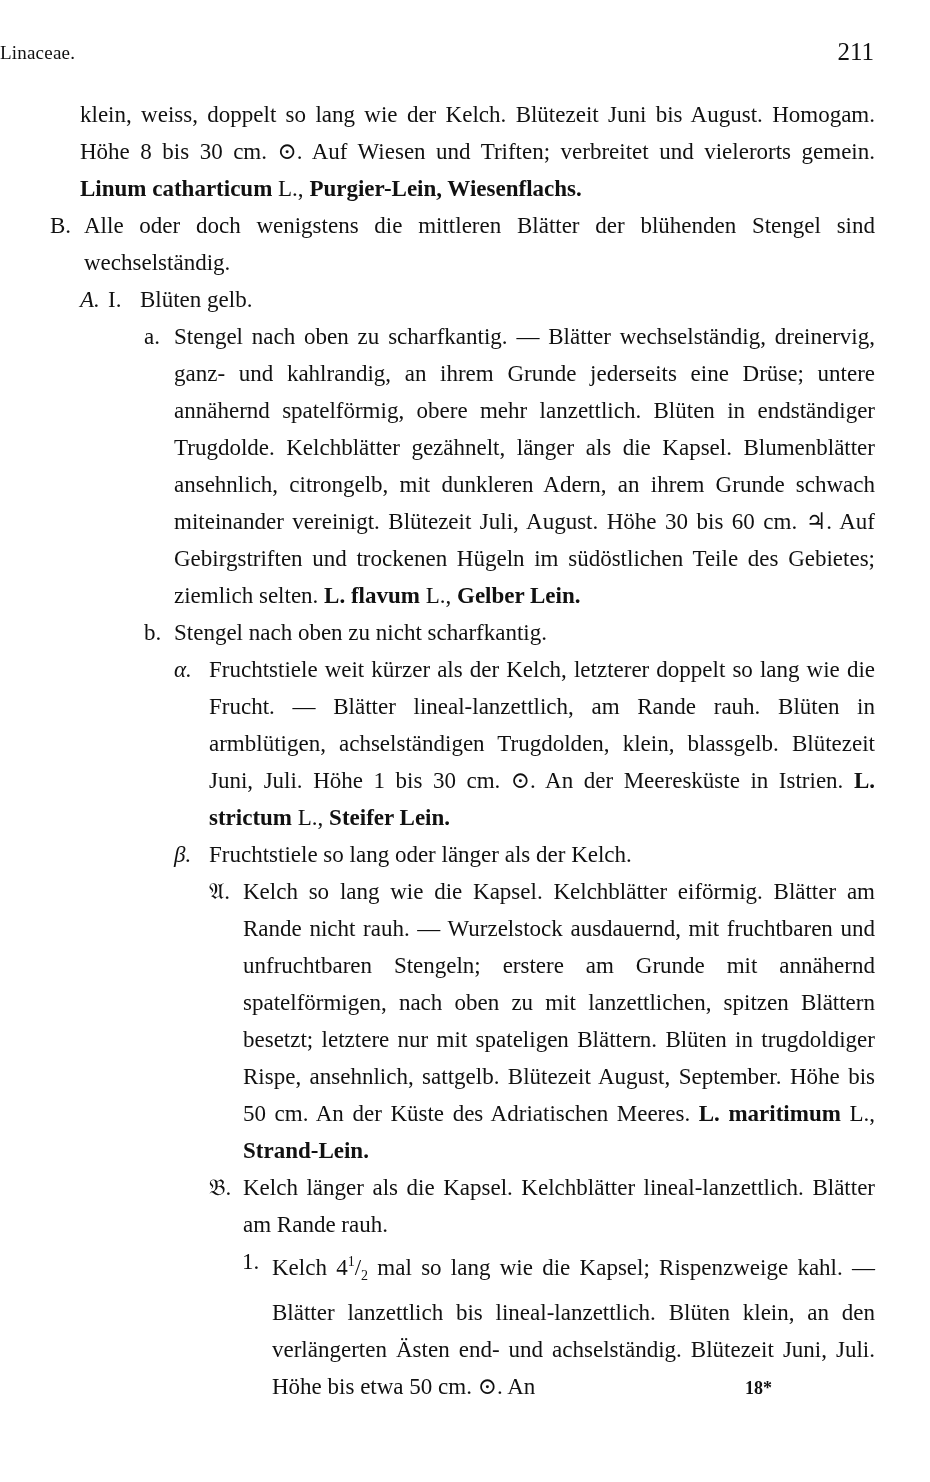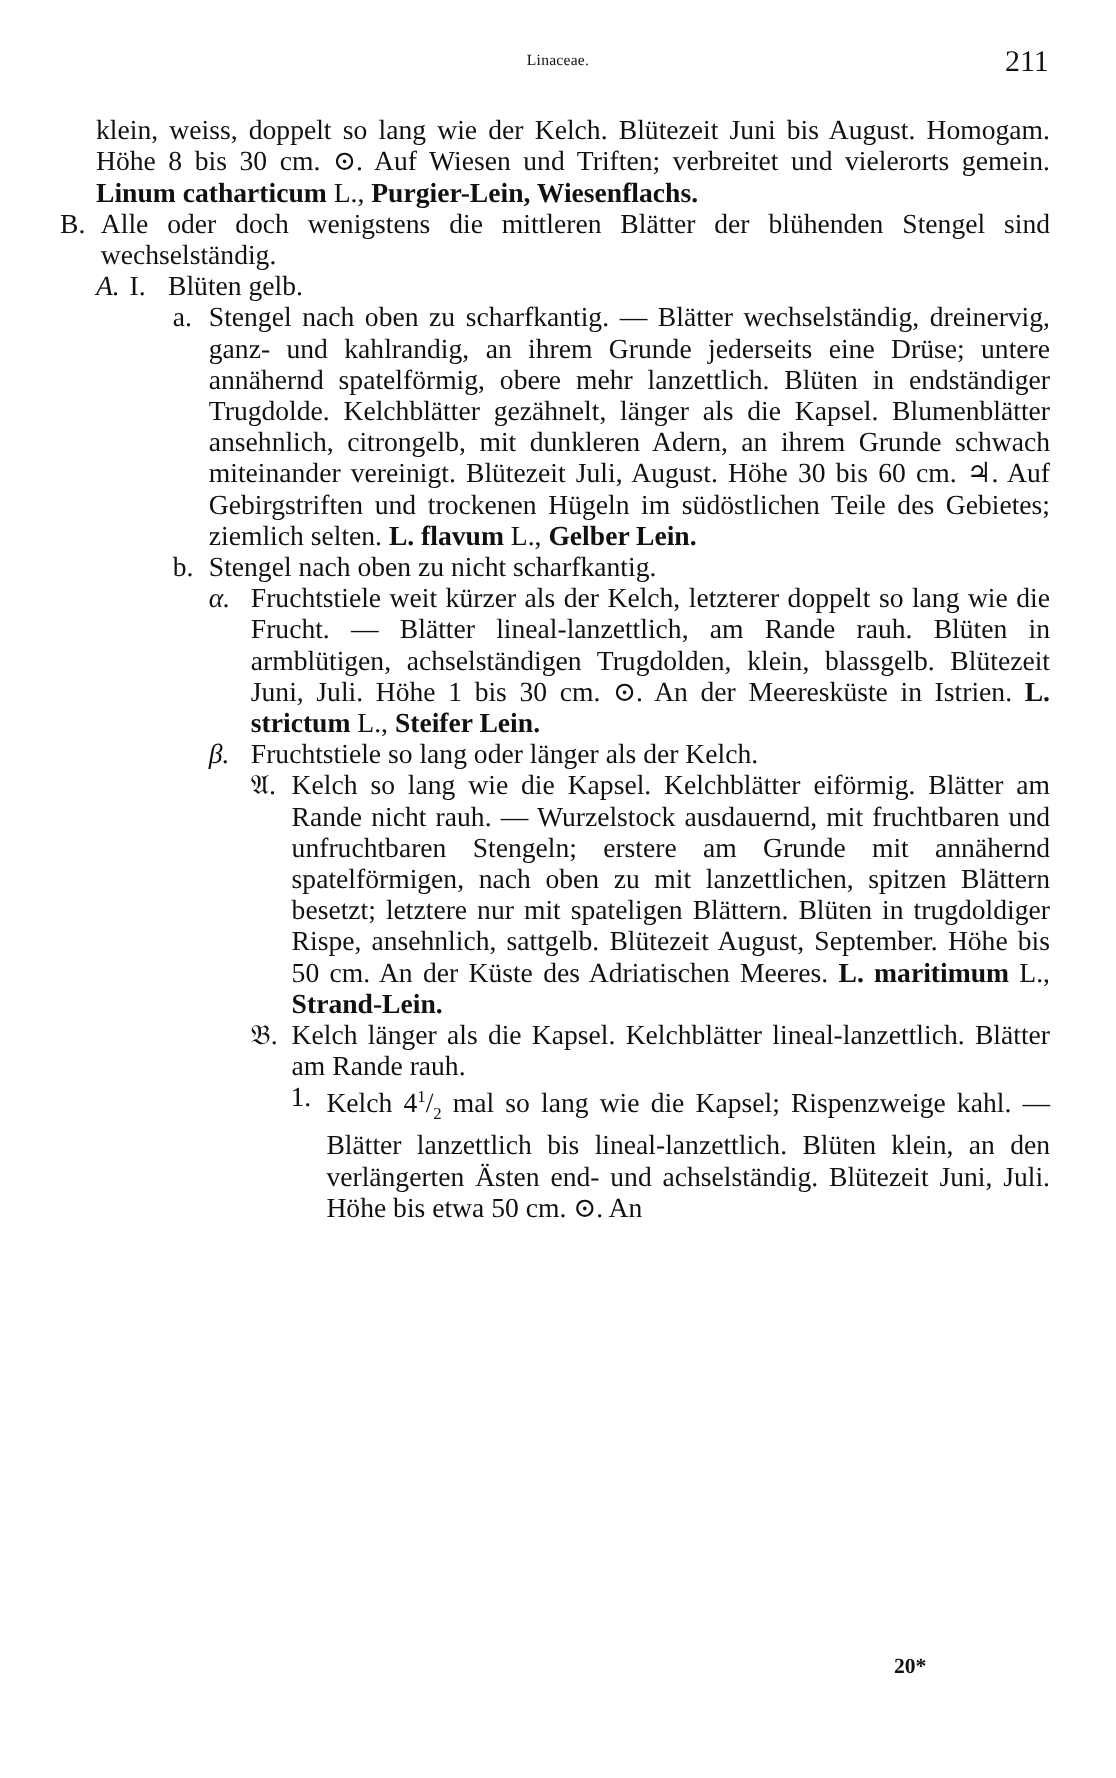--- a/index.html
+++ b/index.html
@@ -2,23 +2,23 @@
 <html><head>
 <meta charset="utf-8">
 <style>
   html, body { margin: 0; padding: 0; background: #ffffff; }
   body {
     width: 930px; height: 1482px; position: relative; overflow: hidden;
     font-family: "Liberation Serif", "DejaVu Serif", serif;
     color: #111;
   }
   .header { position: absolute; top: 42px; left: 0; width: 930px; height: 32px; }
-  .running-head { position: absolute; left: 0; width: 930px; text-align: center; top: 0; font-size: 13px; letter-spacing: 0.2px; }
+  .running-head { position: absolute; left: 0; width: 930px; text-align: left; top: 0; font-size: 19px; letter-spacing: 0.2px; }
   .page-num { position: absolute; right: 56px; top: -4px; font-size: 25px; }
-  .body-text { position: absolute; top: 96px; left: 0; width: 930px; font-size: 23px; line-height: 26px; }
+  .body-text { position: absolute; top: 96px; left: 0; width: 930px; font-size: 23px; line-height: 37px; }
   .para { position: relative; text-align: justify; text-align-last: left; }
   .para .lbl { position: absolute; }
   .lvl0 { margin-left: 80px; width: 795px; }
   .lvlB { margin-left: 80px; width: 795px; text-indent: 0; }
   .lvlA { margin-left: 112px; width: 763px; }
   .lvlI { margin-left: 140px; width: 735px; }
   .lvla { margin-left: 174px; width: 701px; }
   .lvlalpha { margin-left: 209px; width: 666px; }
   .lvlAA { margin-left: 243px; width: 632px; }
   .lvl1 { margin-left: 272px; width: 603px; }
@@ -92,13 +92,13 @@
     <span>Kelch länger als die Kapsel. Kelchblätter lineal-lanzettlich. Blätter am Rande rauh.</span>
   </div>
 
   <div class="para lvl1">
     <span class="lbl lbl-1">1.</span>
     <span>Kelch 4</span><sup class="s">1</sup><span>/</span><sub class="s">2</sub><span> mal so lang wie die Kapsel; Rispenzweige kahl. — Blätter lanzettlich bis lineal-lanzettlich. Blüten klein, an den verlängerten Ästen end- und achselständig. Blütezeit Juni, Juli. Höhe bis etwa 50 cm. ⊙. An</span>
   </div>
 
 </div>
 
-<div class="footer-sig">20*</div>
+<div class="footer-sig">18*</div>
 
 </body></html>

